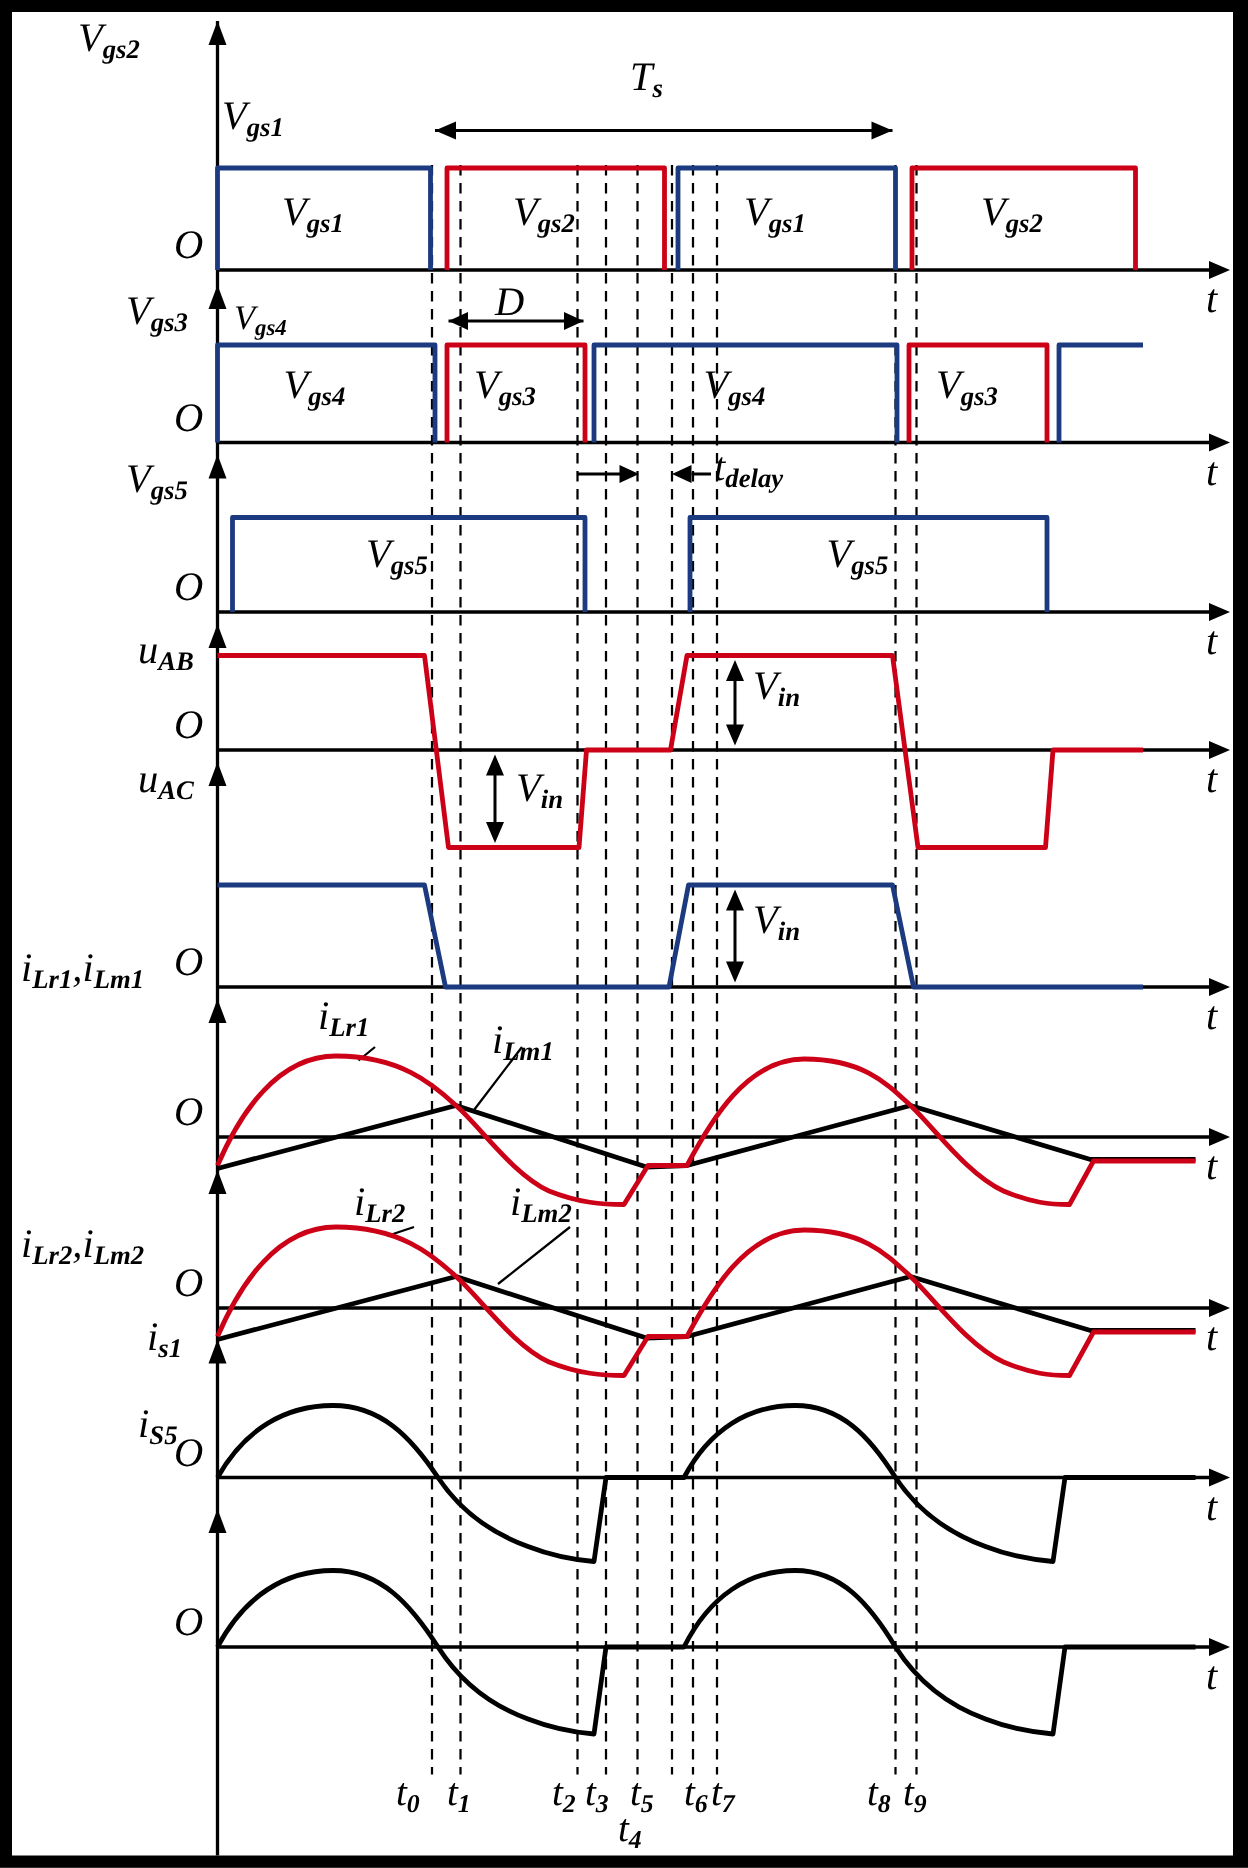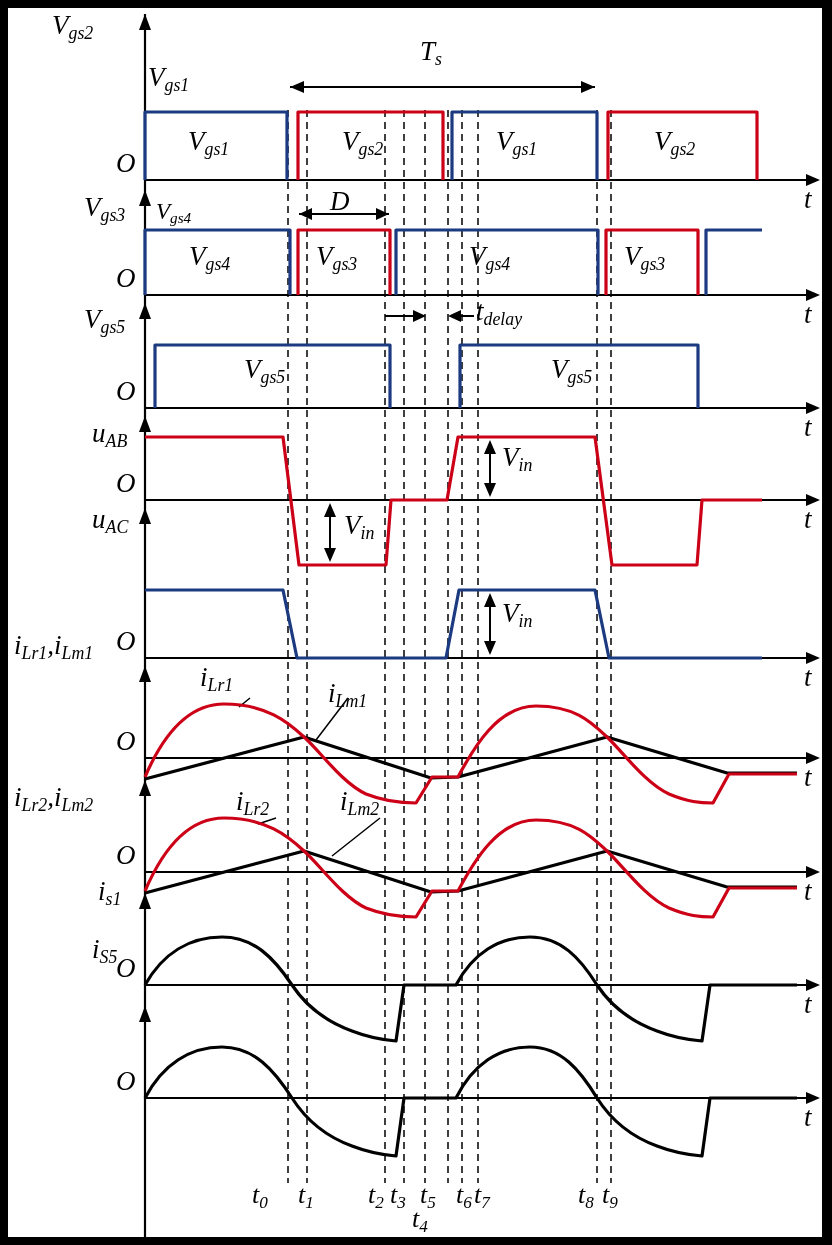--- a/index.html
+++ b/index.html
@@ -1,20 +1,20 @@
 <!DOCTYPE html>
 <html><head>
 <meta charset="utf-8">
 <style>
   html,body{margin:0;padding:0;background:#000;}
   #fig{position:relative;width:832px;height:1245px;background:#000;overflow:hidden;
        font-family:"Liberation Serif",serif;}
   #wave-svg{position:absolute;left:0;top:0;}
   .lbl{position:absolute;font-style:italic;font-size:27px;line-height:1;color:#000;white-space:nowrap;}
-  .lbl sub{font-size:0.66em;line-height:0;vertical-align:-0.28em;}
+  .lbl sub{font-size:0.66em;line-height:0;vertical-align:-0.28em;font-weight:bold;}
   .tick{font-size:26px;}
   .small{font-size:23px;}
 </style>
 </head>
 <body>
 
 <div id="fig">
 
 <svg id="wave-svg" width="832" height="1245" viewBox="0 0 832 1245">
 
@@ -89,40 +89,40 @@
 <div class="lbl" style="left:344px;top:512px"><span>V</span><sub>in</sub></div>
 <div class="lbl" style="left:116px;top:470px"><span>O</span></div>
 <div class="lbl" style="left:804px;top:506px"><span>t</span></div>
 
 <div class="lbl" style="left:92px;top:506px"><span>u</span><sub>AC</sub></div>
 <div class="lbl" style="left:502px;top:600px"><span>V</span><sub>in</sub></div>
 <div class="lbl" style="left:116px;top:628px"><span>O</span></div>
 <div class="lbl" style="left:804px;top:664px"><span>t</span></div>
 
 <div class="lbl" style="left:14px;top:632px"><span>i</span><sub>Lr1</sub><span>,i</span><sub>Lm1</sub></div>
-<div class="lbl" style="left:200px;top:664px"><span>i</span><sub>Lr1</sub></div>
+<div class="lbl" style="left:212px;top:664px"><span>i</span><sub>Lr1</sub></div>
 <div class="lbl" style="left:328px;top:680px"><span>i</span><sub>Lm1</sub></div>
 <div class="lbl" style="left:116px;top:728px"><span>O</span></div>
 <div class="lbl" style="left:804px;top:764px"><span>t</span></div>
 
-<div class="lbl" style="left:14px;top:784px"><span>i</span><sub>Lr2</sub><span>,i</span><sub>Lm2</sub></div>
+<div class="lbl" style="left:14px;top:816px"><span>i</span><sub>Lr2</sub><span>,i</span><sub>Lm2</sub></div>
 <div class="lbl" style="left:236px;top:788px"><span>i</span><sub>Lr2</sub></div>
 <div class="lbl" style="left:340px;top:788px"><span>i</span><sub>Lm2</sub></div>
 <div class="lbl" style="left:116px;top:842px"><span>O</span></div>
 <div class="lbl" style="left:804px;top:878px"><span>t</span></div>
 
 <div class="lbl" style="left:98px;top:878px"><span>i</span><sub>s1</sub></div>
 <div class="lbl" style="left:116px;top:955px"><span>O</span></div>
 <div class="lbl" style="left:804px;top:991px"><span>t</span></div>
 
 <div class="lbl" style="left:92px;top:936px"><span>i</span><sub>S5</sub></div>
 <div class="lbl" style="left:116px;top:1068px"><span>O</span></div>
 <div class="lbl" style="left:804px;top:1104px"><span>t</span></div>
 
-<div class="lbl tick" style="left:252px;top:1182px"><span>t</span><sub>0</sub></div>
+<div class="lbl tick" style="left:264px;top:1182px"><span>t</span><sub>0</sub></div>
 <div class="lbl tick" style="left:298px;top:1182px"><span>t</span><sub>1</sub></div>
 <div class="lbl tick" style="left:368px;top:1182px"><span>t</span><sub>2</sub></div>
 <div class="lbl tick" style="left:390px;top:1182px"><span>t</span><sub>3</sub></div>
 <div class="lbl tick" style="left:412px;top:1206px"><span>t</span><sub>4</sub></div>
 <div class="lbl tick" style="left:420px;top:1182px"><span>t</span><sub>5</sub></div>
 <div class="lbl tick" style="left:456px;top:1182px"><span>t</span><sub>6</sub></div>
 <div class="lbl tick" style="left:474px;top:1182px"><span>t</span><sub>7</sub></div>
 <div class="lbl tick" style="left:578px;top:1182px"><span>t</span><sub>8</sub></div>
 <div class="lbl tick" style="left:602px;top:1182px"><span>t</span><sub>9</sub></div>
 

